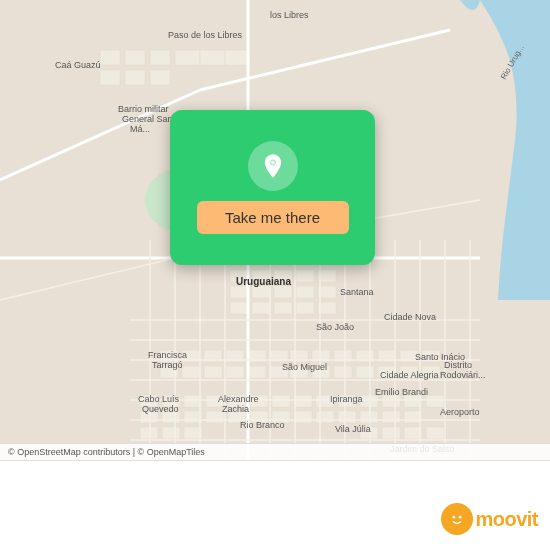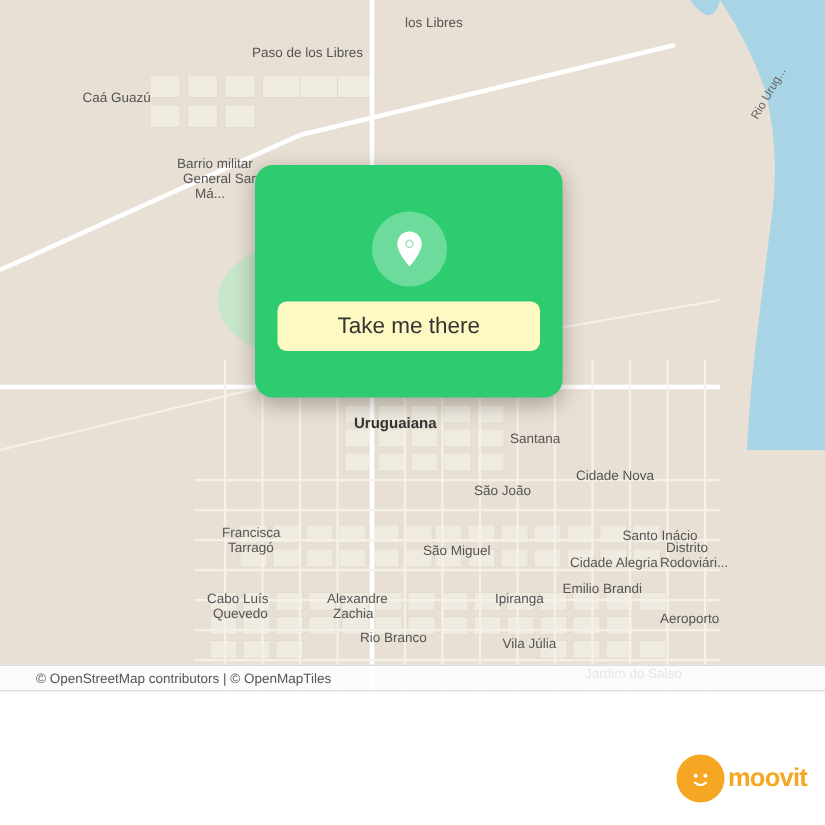--- a/index.html
+++ b/index.html
@@ -49,29 +49,29 @@
       width: 50px;
       height: 50px;
       border-radius: 50%;
       background: rgba(255,255,255,0.3);
       display: flex;
       align-items: center;
       justify-content: center;
     }
 
     #take-me-there-btn {
-      background: #fef9c3;
+      background: #fdba74;
       color: #333;
       border: none;
       border-radius: 6px;
       padding: 8px 28px;
       font-size: 15px;
       font-weight: 500;
       cursor: pointer;
-      width: 175px;
+      width: 152px;
     }
 
     
     #bottom-panel {
       width: 550px;
       height: 90px;
       background: white;
       position: relative;
       display: flex;
       flex-direction: column;
@@ -327,31 +327,31 @@
       <svg width="28" height="28" viewBox="0 0 24 24" fill="white">
         <path d="M12 2C8.13 2 5 5.13 5 9c0 5.25 7 13 7 13s7-7.75 7-13c0-3.87-3.13-7-7-7zm0 9.5c-1.38 0-2.5-1.12-2.5-2.5s1.12-2.5 2.5-2.5 2.5 1.12 2.5 2.5-1.12 2.5-2.5 2.5z"></path>
         <circle cx="12" cy="9" r="3" fill="rgba(255,255,255,0.4)"></circle>
         <circle cx="12" cy="9" r="1.5" fill="white"></circle>
       </svg>
     </div>
     <button id="take-me-there-btn">Take me there</button>
   </div>
 </div>
 
-<div id="attribution-bar" style="background:rgba(255,255,255,0.85);padding:3px 24px;font-size:9px;color:#555;border-top:1px solid #ddd;">
+<div id="attribution-bar" style="background:rgba(255,255,255,0.85);padding:3px 8px;font-size:9px;color:#555;border-top:1px solid #ddd;">
   <span>© OpenStreetMap contributors | © OpenMapTiles</span>
 </div>
 
 <div id="bottom-panel" style="width:550px;height:90px;background:white;position:relative;display:flex;align-items:center;border-top:1px solid #e0e0e0;">
 
   <div id="moovit-logo" style="position:absolute;right:12px;bottom:15px;display:flex;align-items:center;gap:2px;">
 
     <div style="width:32px;height:32px;background:#f5a623;border-radius:50%;display:flex;align-items:center;justify-content:center;font-size:16px;">
       <svg width="22" height="22" viewBox="0 0 24 24">
         <circle cx="12" cy="12" r="11" fill="#f5a623"></circle>
         <circle cx="8.5" cy="10" r="1.5" fill="white"></circle>
         <circle cx="15.5" cy="10" r="1.5" fill="white"></circle>
         <path d="M8 15 Q12 18.5 16 15" stroke="white" stroke-width="1.5" fill="none" stroke-linecap="round"></path>
       </svg>
     </div>
-    <span style="font-size:17px;font-weight:bold;color:#f5a623;letter-spacing:-0.5px;">moovit</span>
+    <span style="font-size:20px;font-weight:bold;color:#f5a623;letter-spacing:-0.5px;">moovit</span>
   </div>
 </div>
 
 </body></html>

